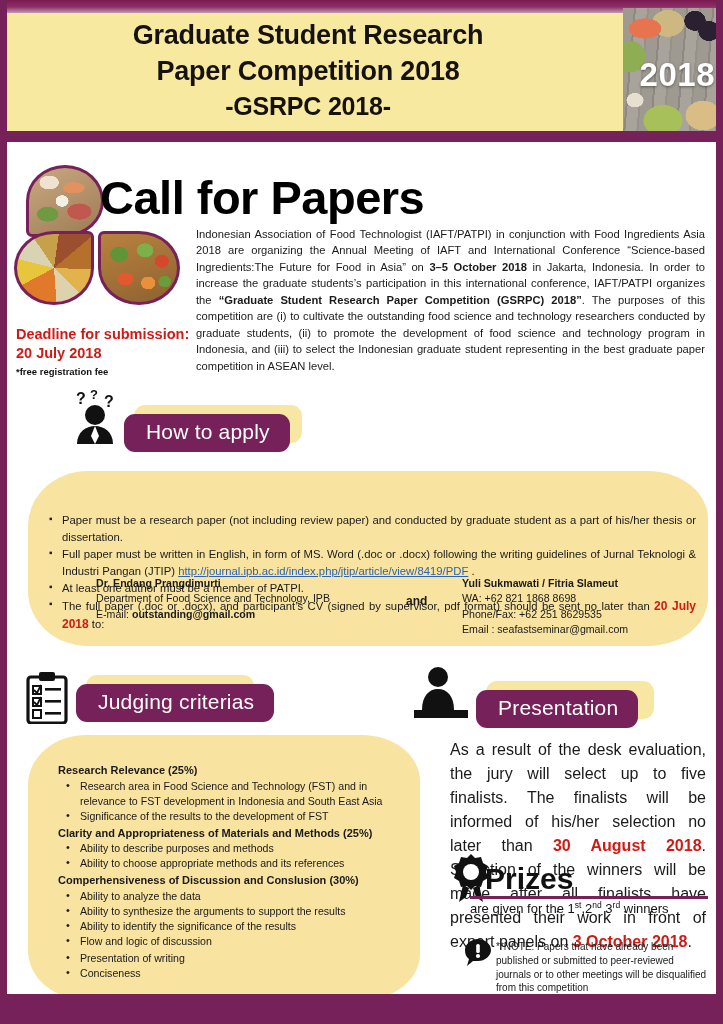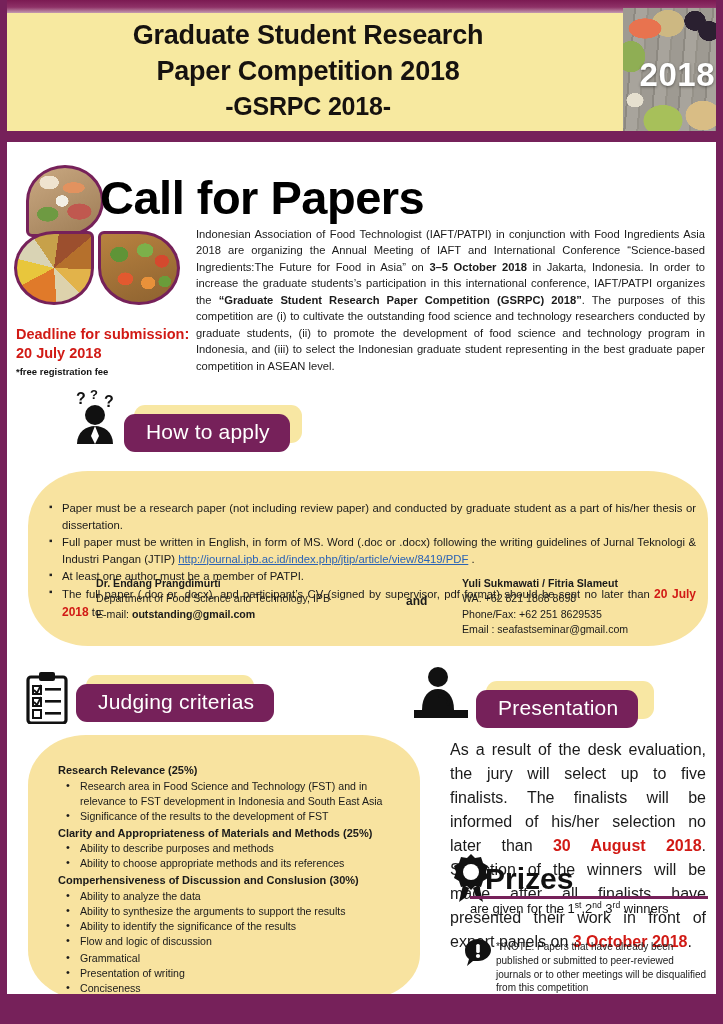--- a/index.html
+++ b/index.html
@@ -151,21 +151,21 @@
     left: 28px; top: 471px; width: 680px; height: 175px;
     border-radius: 60px 60px 60px 60px / 55px 48px 48px 55px;
   }
   .panel-judge {
     left: 28px; top: 735px; width: 392px; height: 265px;
     border-radius: 58px 58px 58px 58px / 50px 46px 46px 50px;
   }
 
   
   .apply-list {
-    position: absolute; left: 48px; top: 500px; width: 648px;
+    position: absolute; left: 48px; top: 512px; width: 648px;
     font-size: 11.3px; line-height: 1.5; color: #1a1a1a;
   }
   .apply-list li { list-style: none; position: relative; padding-left: 14px; text-align: justify; }
   .apply-list li::before {
     content: "▪"; position: absolute; left: 1px; top: -1px; font-size: 10px; color: #222;
   }
   .apply-list a { color: #2b63b5; text-decoration: underline; }
   .dl-red { color: #d11a15; font-weight: bold; font-size: 12px; }
 
   
@@ -326,21 +326,20 @@
       <li>Ability to choose appropriate methods and its references</li>
     </ul>
     <div class="judge-head">Comperhensiveness of Discussion and Conslusion (30%)</div>
     <ul>
       <li>Ability to analyze the data</li>
       <li>Ability to synthesize the arguments to support the results</li>
       <li>Ability to identify the significance of the results</li>
       <li>Flow and logic of discussion</li>
     </ul>
     <ul>
-      <li>Grammatical</li>
       <li>Presentation of writing</li>
       <li>Conciseness</li>
     </ul>
   </div>
 
 <svg class="icon" style="left:414px; top:666px;" width="54" height="52" viewBox="0 0 54 52">
   <circle cx="24" cy="11" r="10" fill="#111"></circle>
   <path d="M8 44 C8 30 15 23 24 23 C33 23 40 30 40 44 Z" fill="#111"></path>
   <path d="M26 30 C34 30 36 34 34 38" stroke="#111" stroke-width="3" fill="none" stroke-linecap="round"></path>
   <rect x="0" y="44" width="54" height="8" fill="#111"></rect>

